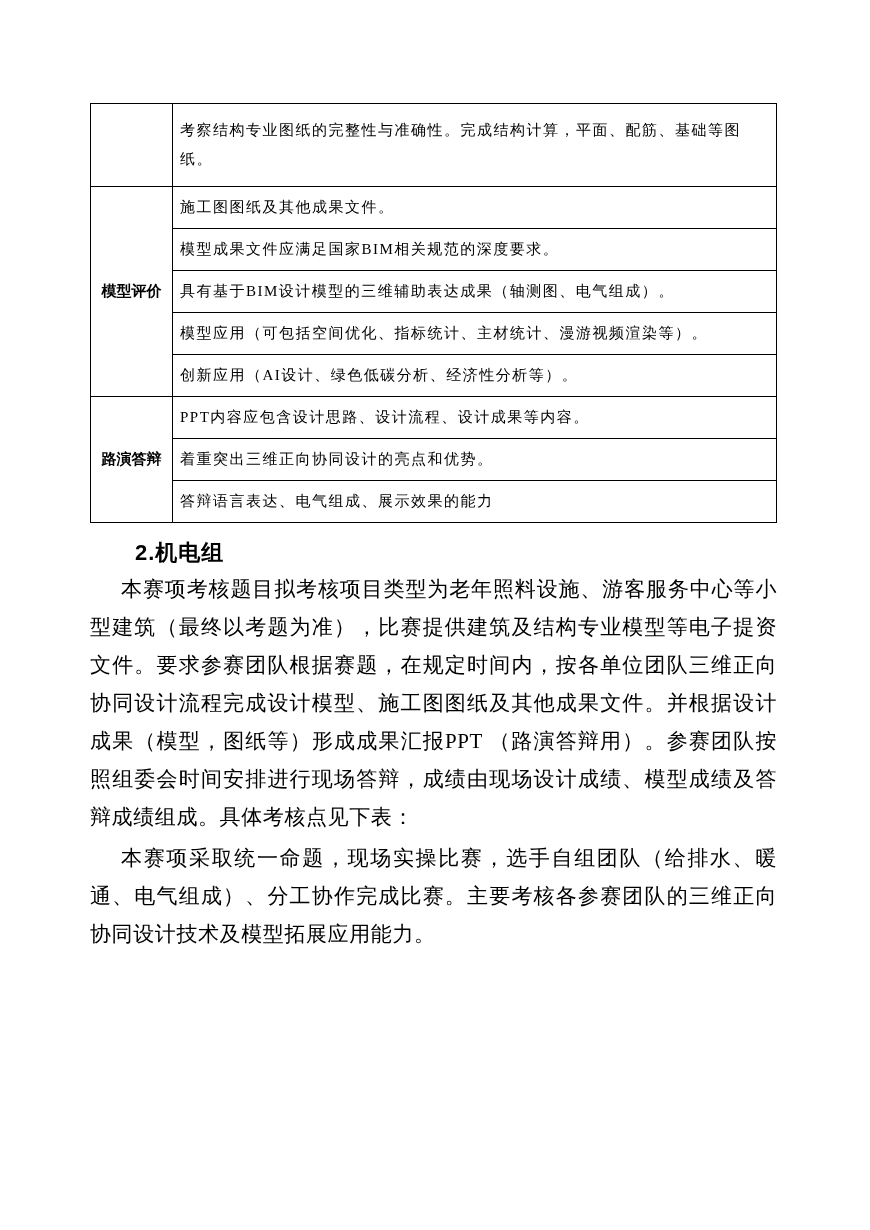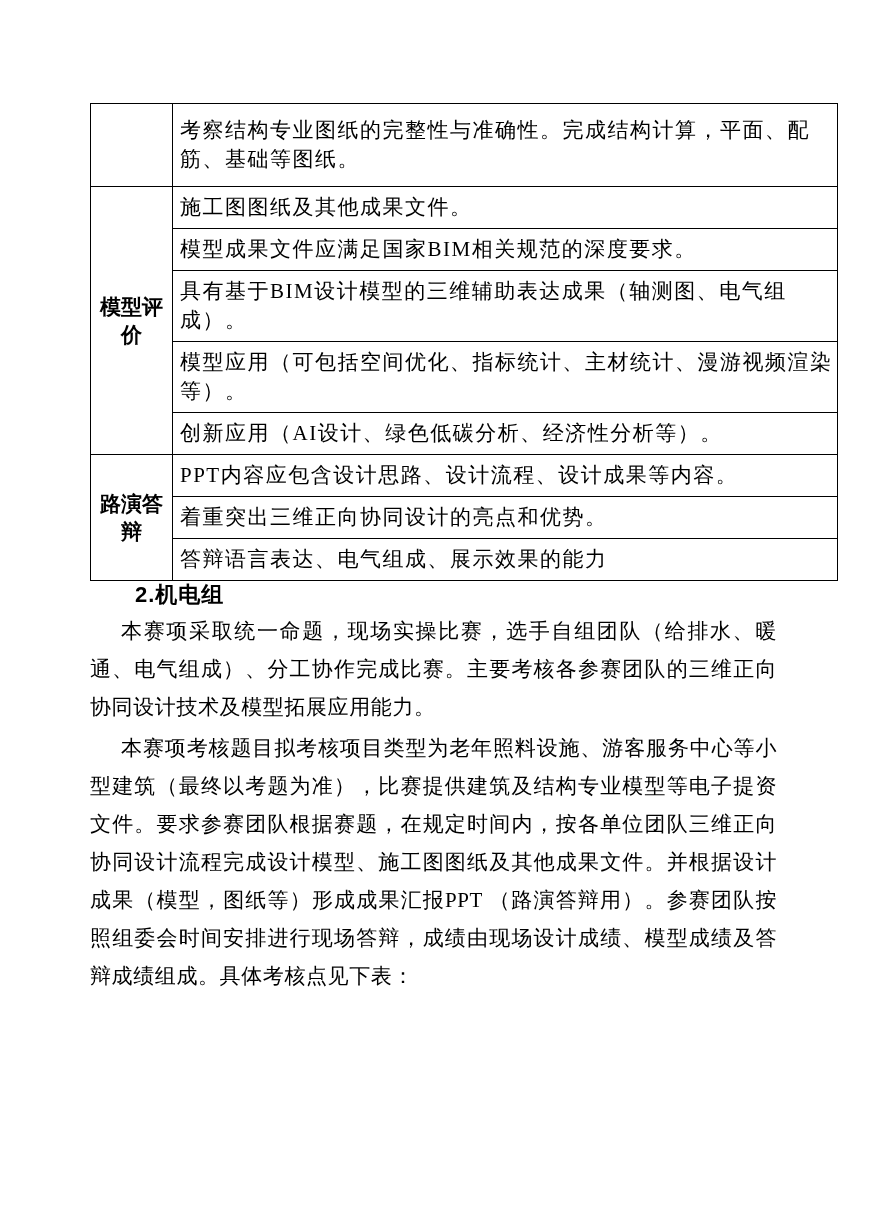--- a/index.html
+++ b/index.html
@@ -17,24 +17,24 @@
     height: 1230px;
     background: #ffffff;
     padding-top: 103px;
   }
   .content {
     width: 687px;
     margin-left: 90px;
   }
   
   table.eval-table {
-    width: 748px;
+    width: 687px;
     border-collapse: collapse;
     table-layout: fixed;
-    font-size: 21px;
+    font-size: 15px;
   }
   table.eval-table td {
     border: 1.5px solid #000000;
     vertical-align: middle;
   }
   td.label-cell {
     width: 82px;
     padding: 0;
     font-weight: bold;
     text-align: center;
@@ -43,21 +43,21 @@
   }
   td.crit-cell {
     padding: 6px 4px 6px 7px;
     line-height: 29px;
     letter-spacing: 1.5px;
     text-align: left;
   }
   tr.tall-row td.crit-cell { padding-top: 12px; padding-bottom: 12px; }
   
   .section-heading {
-    margin-top: 0;
+    margin-top: 16px;
     margin-left: 45px;
     font-size: 22px;
     line-height: 28px;
     font-weight: bold;
     font-family: "Liberation Sans", "DejaVu Sans", sans-serif;
     letter-spacing: 1px;
   }
   p.para {
     margin-top: 3px;
     width: 687px;
@@ -108,18 +108,18 @@
         <td class="crit-cell">着重突出三维正向协同设计的亮点和优势。</td>
       </tr>
       <tr>
         <td class="crit-cell">答辩语言表达、电气组成、展示效果的能力</td>
       </tr>
     </tbody>
       </table>
 
     <h2 class="section-heading">2.机电组</h2>
 
+    <p class="para">本赛项考核题目拟考核项目类型为老年照料设施、游客服务中心等小型建筑（最终以考题为准），比赛提供建筑及结构专业模型等电子提资文件。要求参赛团队根据赛题，在规定时间内，按各单位团队三维正向协同设计流程完成设计模型、施工图图纸及其他成果文件。并根据设计成果（模型，图纸等）形成成果汇报PPT （路演答辩用）。参赛团队按照组委会时间安排进行现场答辩，成绩由现场设计成绩、模型成绩及答辩成绩组成。具体考核点见下表：</p>
+
     <p class="para">本赛项采取统一命题，现场实操比赛，选手自组团队（给排水、暖通、电气组成）、分工协作完成比赛。主要考核各参赛团队的三维正向协同设计技术及模型拓展应用能力。</p>
-
-    <p class="para">本赛项考核题目拟考核项目类型为老年照料设施、游客服务中心等小型建筑（最终以考题为准），比赛提供建筑及结构专业模型等电子提资文件。要求参赛团队根据赛题，在规定时间内，按各单位团队三维正向协同设计流程完成设计模型、施工图图纸及其他成果文件。并根据设计成果（模型，图纸等）形成成果汇报PPT （路演答辩用）。参赛团队按照组委会时间安排进行现场答辩，成绩由现场设计成绩、模型成绩及答辩成绩组成。具体考核点见下表：</p>
 
   </div>
 </div>
 
 </body></html>

